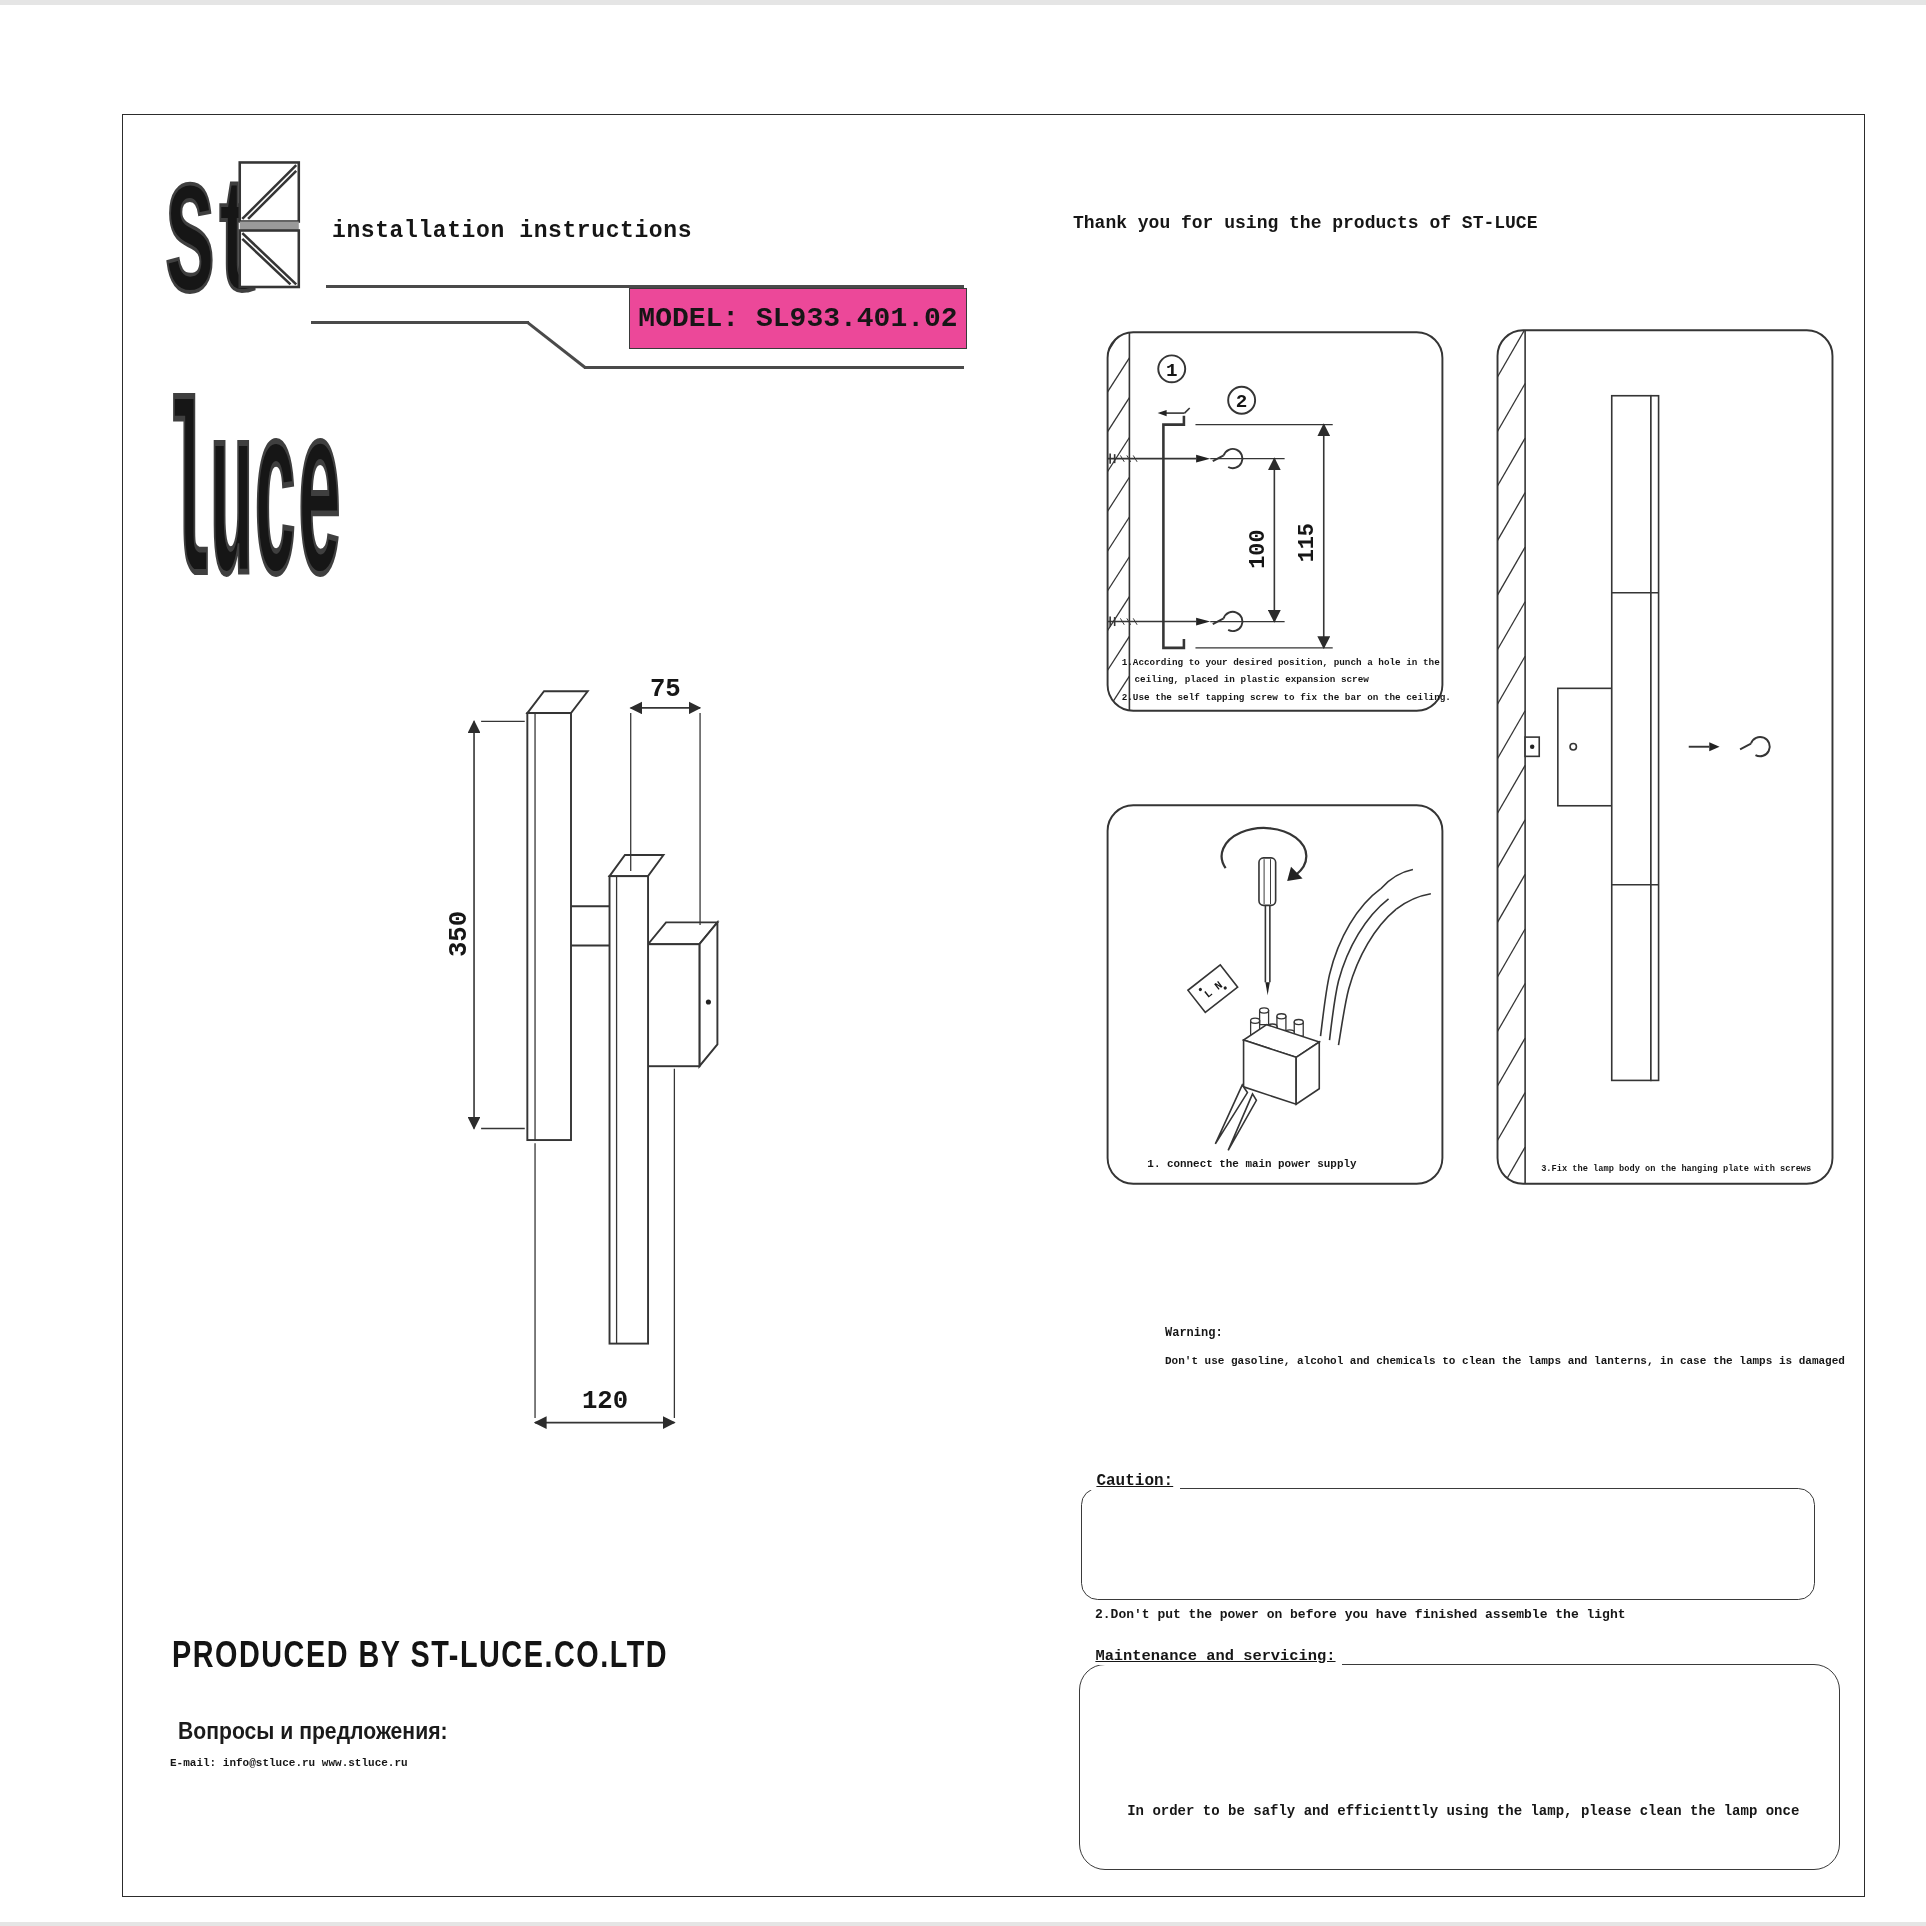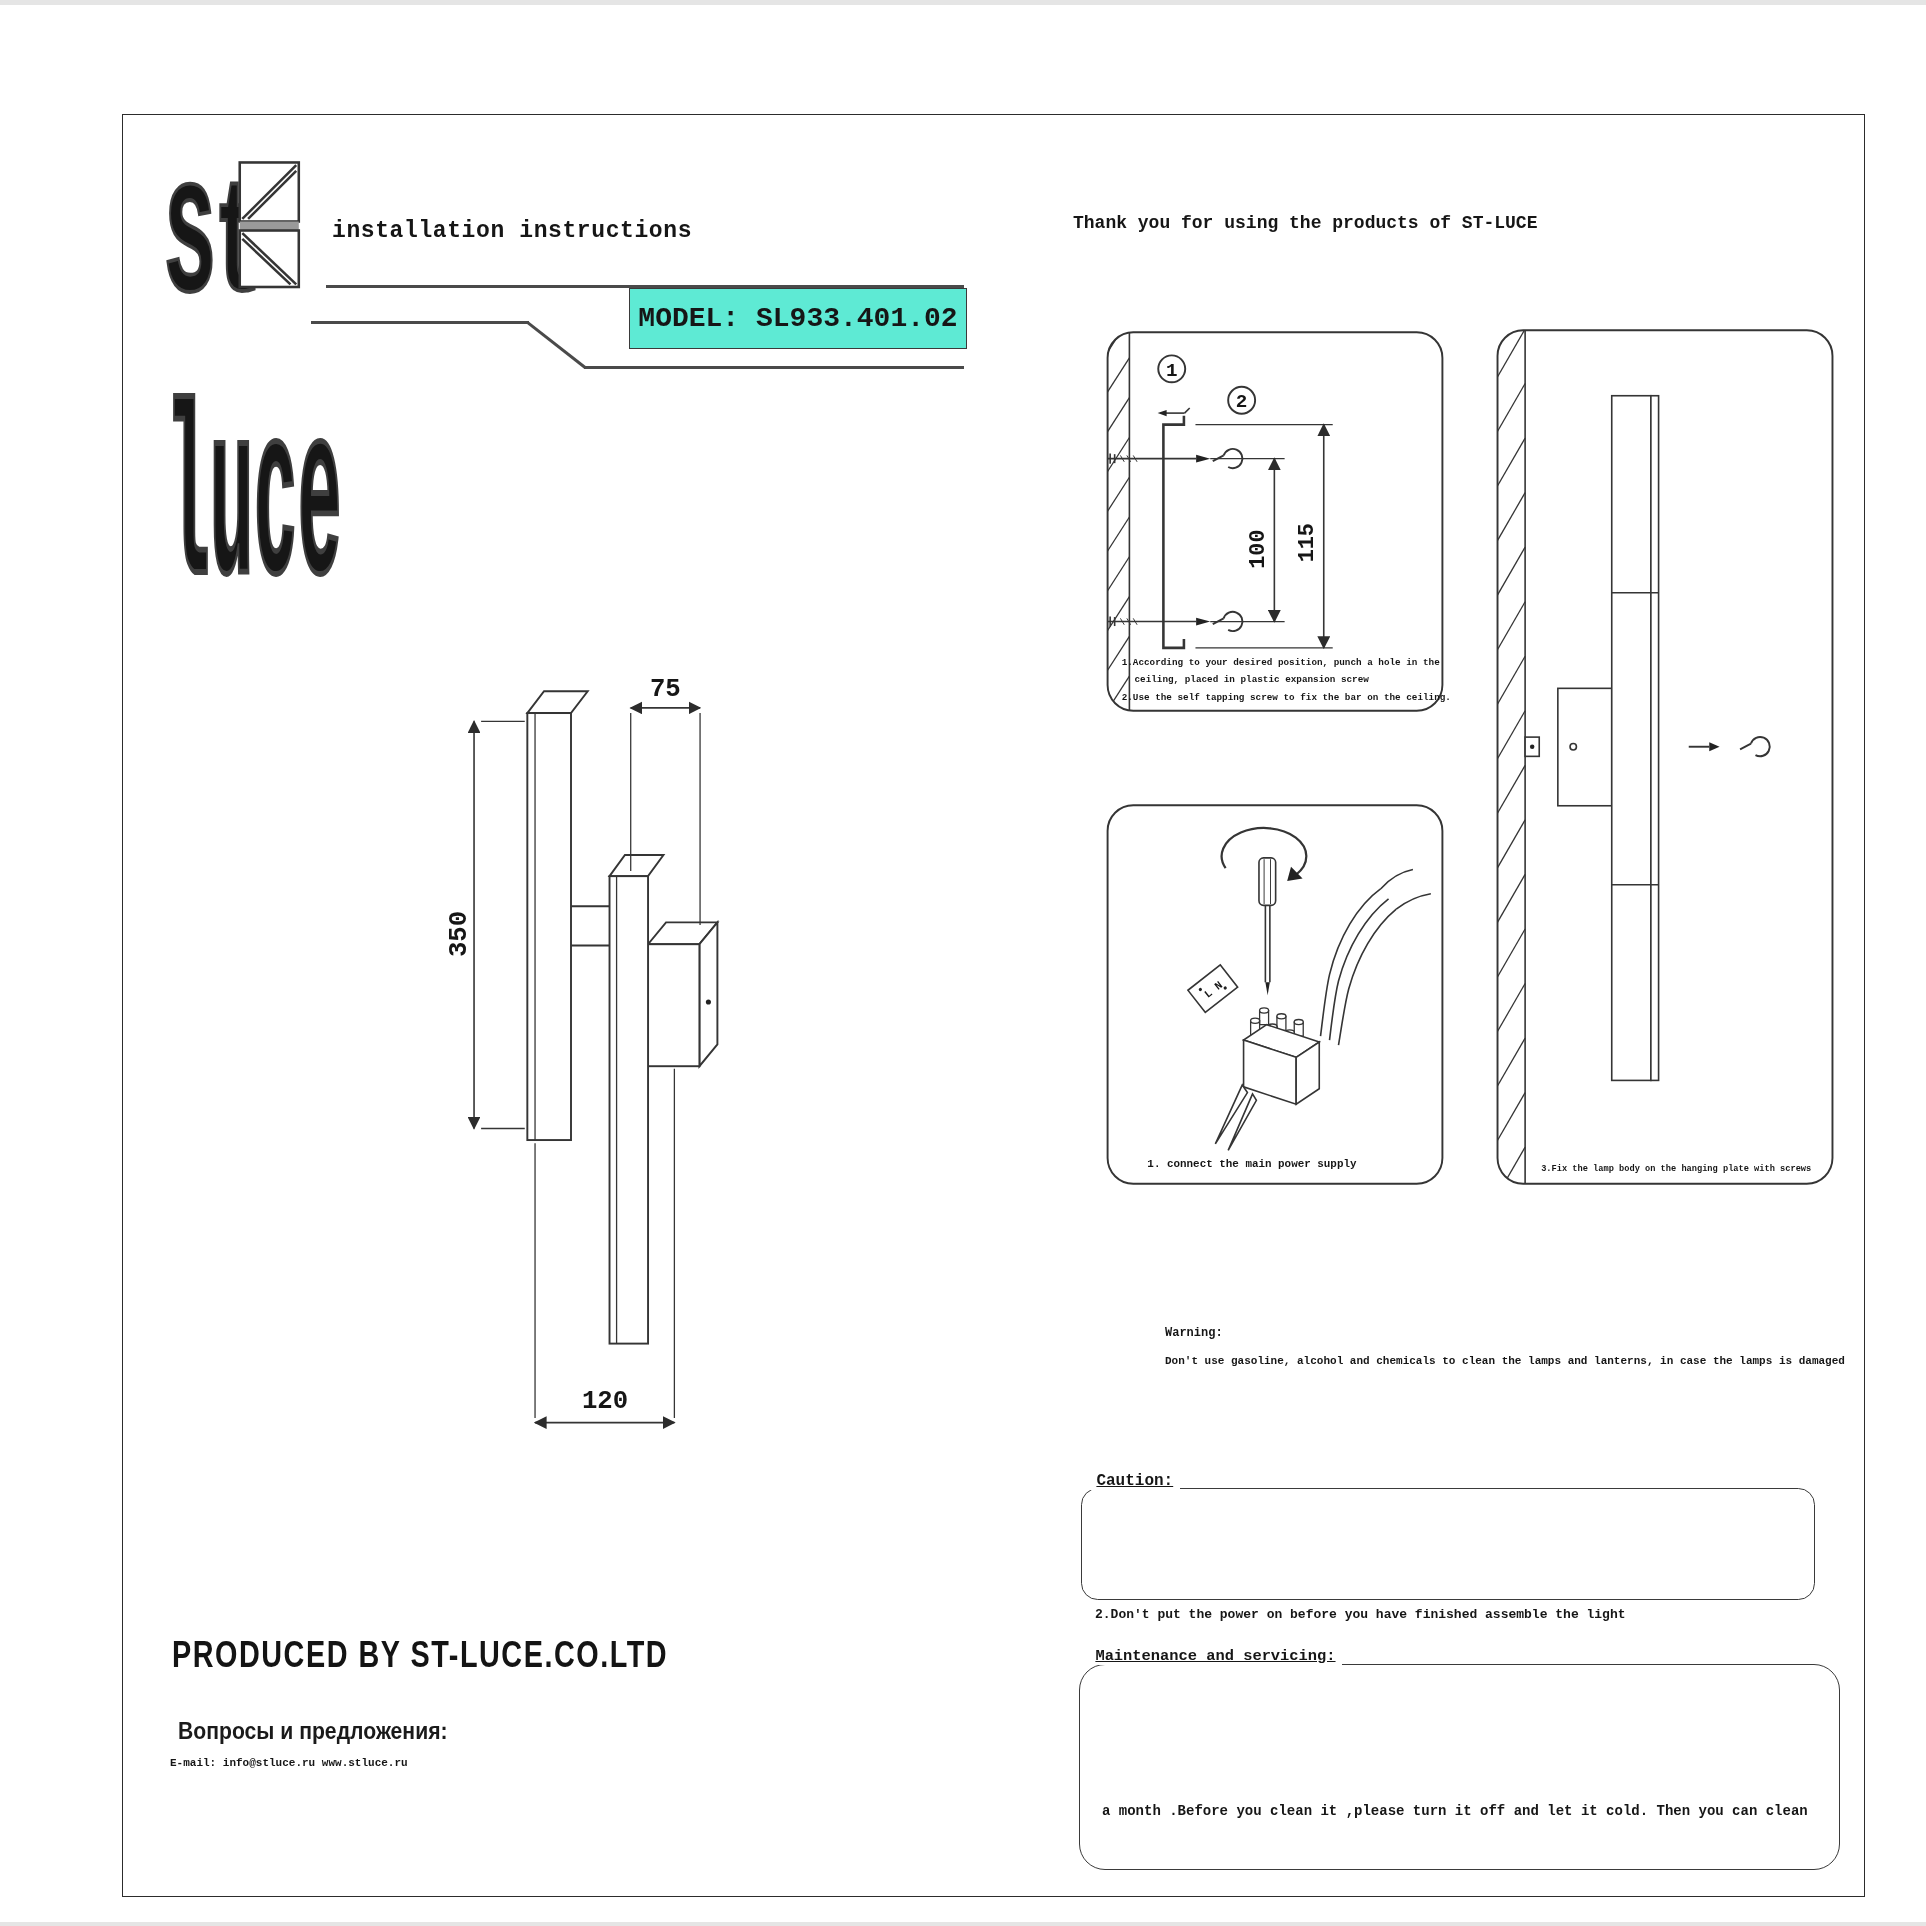--- a/index.html
+++ b/index.html
@@ -3,21 +3,21 @@
 <meta charset="utf-8">
 <style>
   html,body{margin:0;padding:0;background:#ffffff;}
   body{width:1926px;height:1926px;position:relative;font-family:"Liberation Sans",sans-serif;color:#1a1a1a;}
   .abs{position:absolute;}
   .mono{font-family:"Liberation Mono","DejaVu Sans Mono",monospace;font-weight:700;color:#161616;}
   .sheet{left:122px;top:114px;width:1741px;height:1781px;border:1.9px solid #2c2c2c;background:#ffffff;}
   .scan-edge{left:0;width:1926px;height:4.5px;background:#d7d7d7;opacity:.65;}
   .title-install{left:332px;top:218px;font-size:23px;letter-spacing:0.6px;}
   .plate-line{background:#4a4a4a;height:2.6px;}
-  .model-box{left:629px;top:288px;width:336px;height:59px;border:1.9px solid #3a3a3a;background:#5eead4;
+  .model-box{left:629px;top:288px;width:336px;height:59px;border:1.9px solid #3a3a3a;background:#ec4899;
              display:flex;align-items:center;justify-content:center;font-size:28px;}
   .thanks{left:1073px;top:213px;font-size:18px;}
   .warn-title{left:1165px;top:1326px;font-size:12px;}
   .warn-body{left:1165px;top:1355px;font-size:11px;white-space:nowrap;}
   .round-box{border:1.9px solid #3a3a3a;background:#fff;}
   .caution-box{left:1081px;top:1488px;width:732px;height:110px;border-radius:16.7px;}
   .box-title{background:#fff;padding:0 6.4px;white-space:nowrap;text-decoration:underline;}
   .caution-title{left:1090px;top:1472px;font-size:16px;}
   .caution-items{left:1095px;top:1515px;font-size:13px;line-height:40px;white-space:pre;}
   .maint-box{left:1079px;top:1664px;width:759px;height:204px;border-radius:26px;}
@@ -302,20 +302,21 @@
 
 <div class="abs round-box caution-box"></div>
 <div class="abs mono box-title caution-title">Caution:</div>
 <div class="abs mono caution-items">
   <div>2.Don't put the power on before you have finished assemble the light</div>
 </div>
 
 <div class="abs round-box maint-box"></div>
 <div class="abs mono box-title maint-title">Maintenance and servicing:</div>
 <div class="abs mono maint-lines">
+  <div>   In order to be safly and efficienttly using the lamp, please clean the lamp once</div>
   <div>a month .Before you clean it ,please turn it off and let it cold. Then you can clean</div>
   
 </div>
 
 <div class="abs producer">PRODUCED BY ST-LUCE.CO.LTD</div>
 <div class="abs questions">Вопросы и предложения:</div>
 <div class="abs mono email">E-mail: info@stluce.ru www.stluce.ru</div>
 
 
 </body></html>

